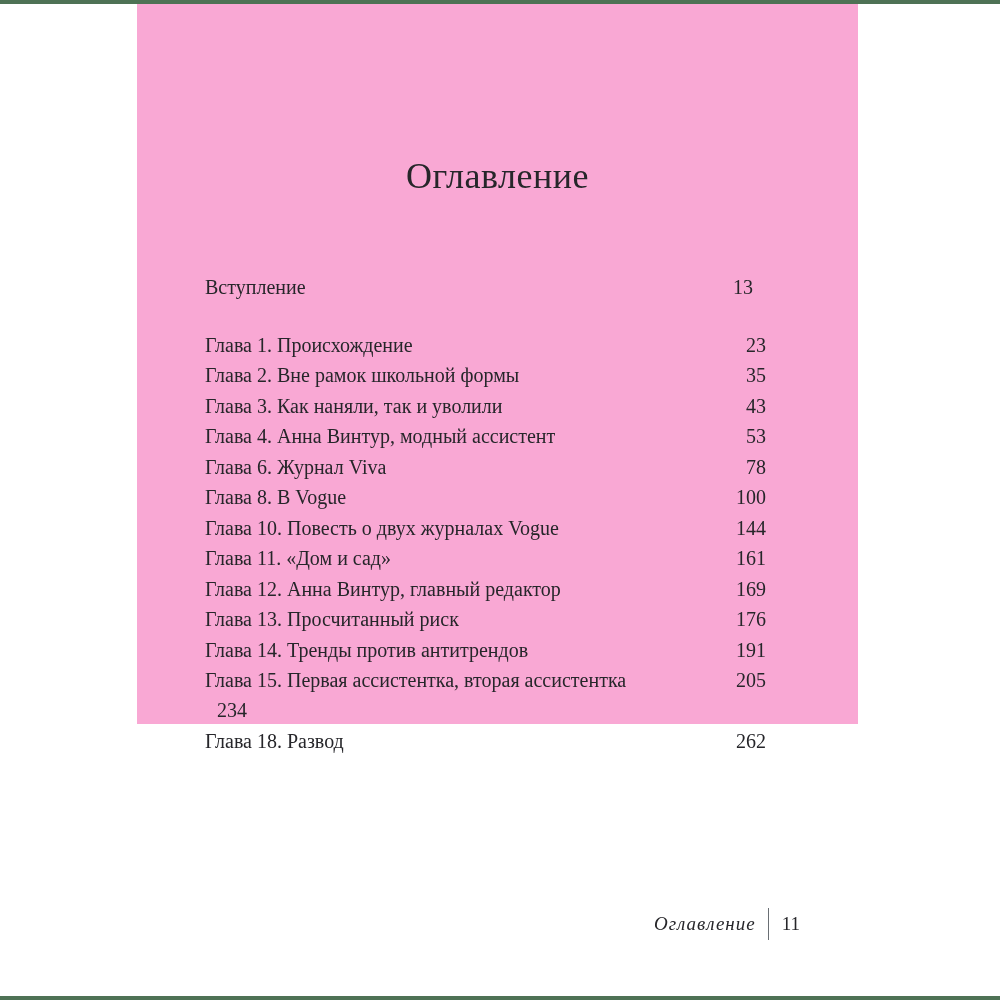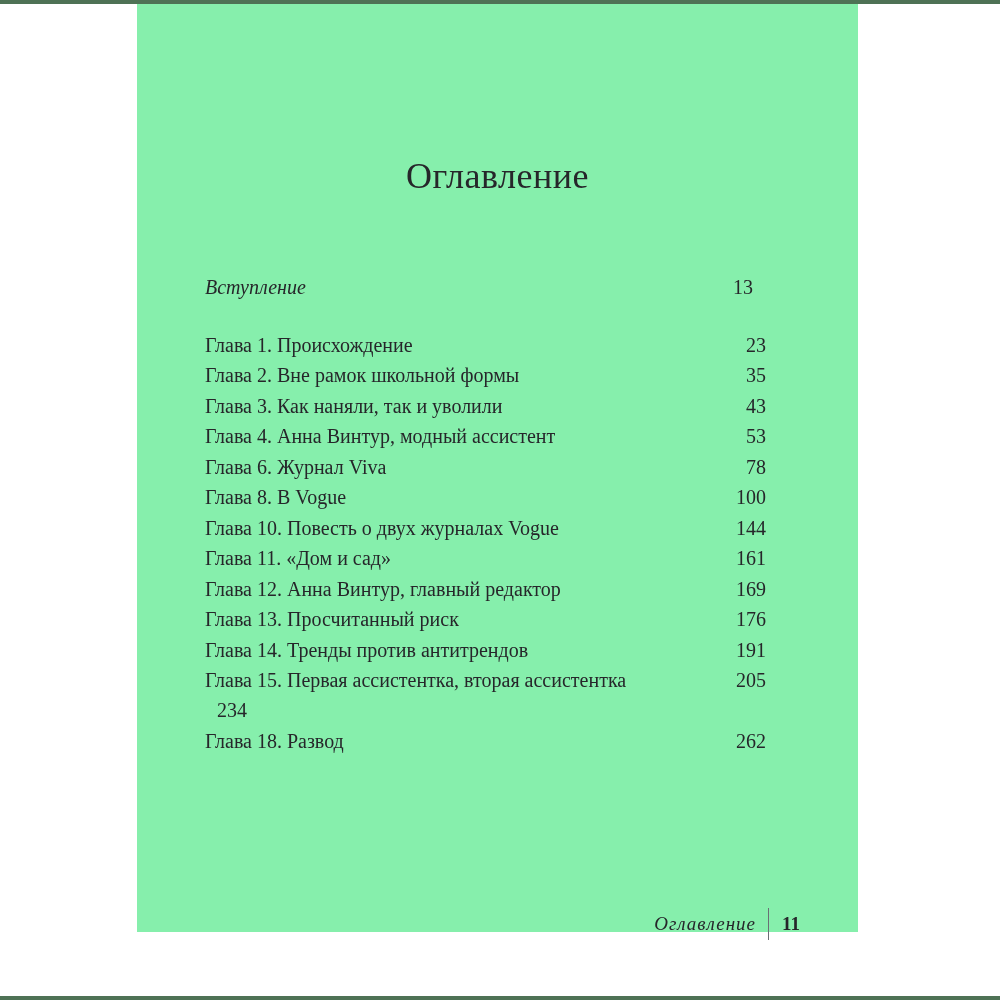--- a/index.html
+++ b/index.html
@@ -24,22 +24,22 @@
     height: 4px;
     background: #4e7255;
   }
   .accent-bar.top { top: 0; }
   .accent-bar.bottom { bottom: 0; }
   .page {
     position: absolute;
     left: 137px;
     top: 4px;
     width: 721px;
-    height: 928px;
-    background: #86efac;
+    height: 720px;
+    background: #f9a8d4;
     color: #26262a;
   }
   .page-title {
     position: absolute;
     top: 130px;
     left: 0;
     width: 100%;
     text-align: center;
     font-size: 36px;
     font-weight: 500;
@@ -51,21 +51,20 @@
     top: 268px;
     left: 68px;
     right: 105px;
     display: flex;
     justify-content: space-between;
     align-items: baseline;
     font-size: 20px;
     line-height: 30.5px;
   }
   .toc-intro .intro-label {
-    font-style: italic;
   }
   .toc-list {
     position: absolute;
     top: 326px;
     left: 68px;
     right: 92px;
   }
   .toc-row {
     display: flex;
     justify-content: space-between;
@@ -90,21 +89,21 @@
     font-size: 19px;
     letter-spacing: 1px;
   }
   .footer-divider {
     width: 1px;
     height: 32px;
     background: #6a6f74;
     margin: 0 13px 0 12px;
   }
   .footer-page-number {
-    font-weight: bold;
+    font-weight: normal;
     font-size: 19px;
   }
 </style>
 </head>
 <body>
 
 <div class="canvas">
   <div class="accent-bar top"></div>
 
   <div class="page">

